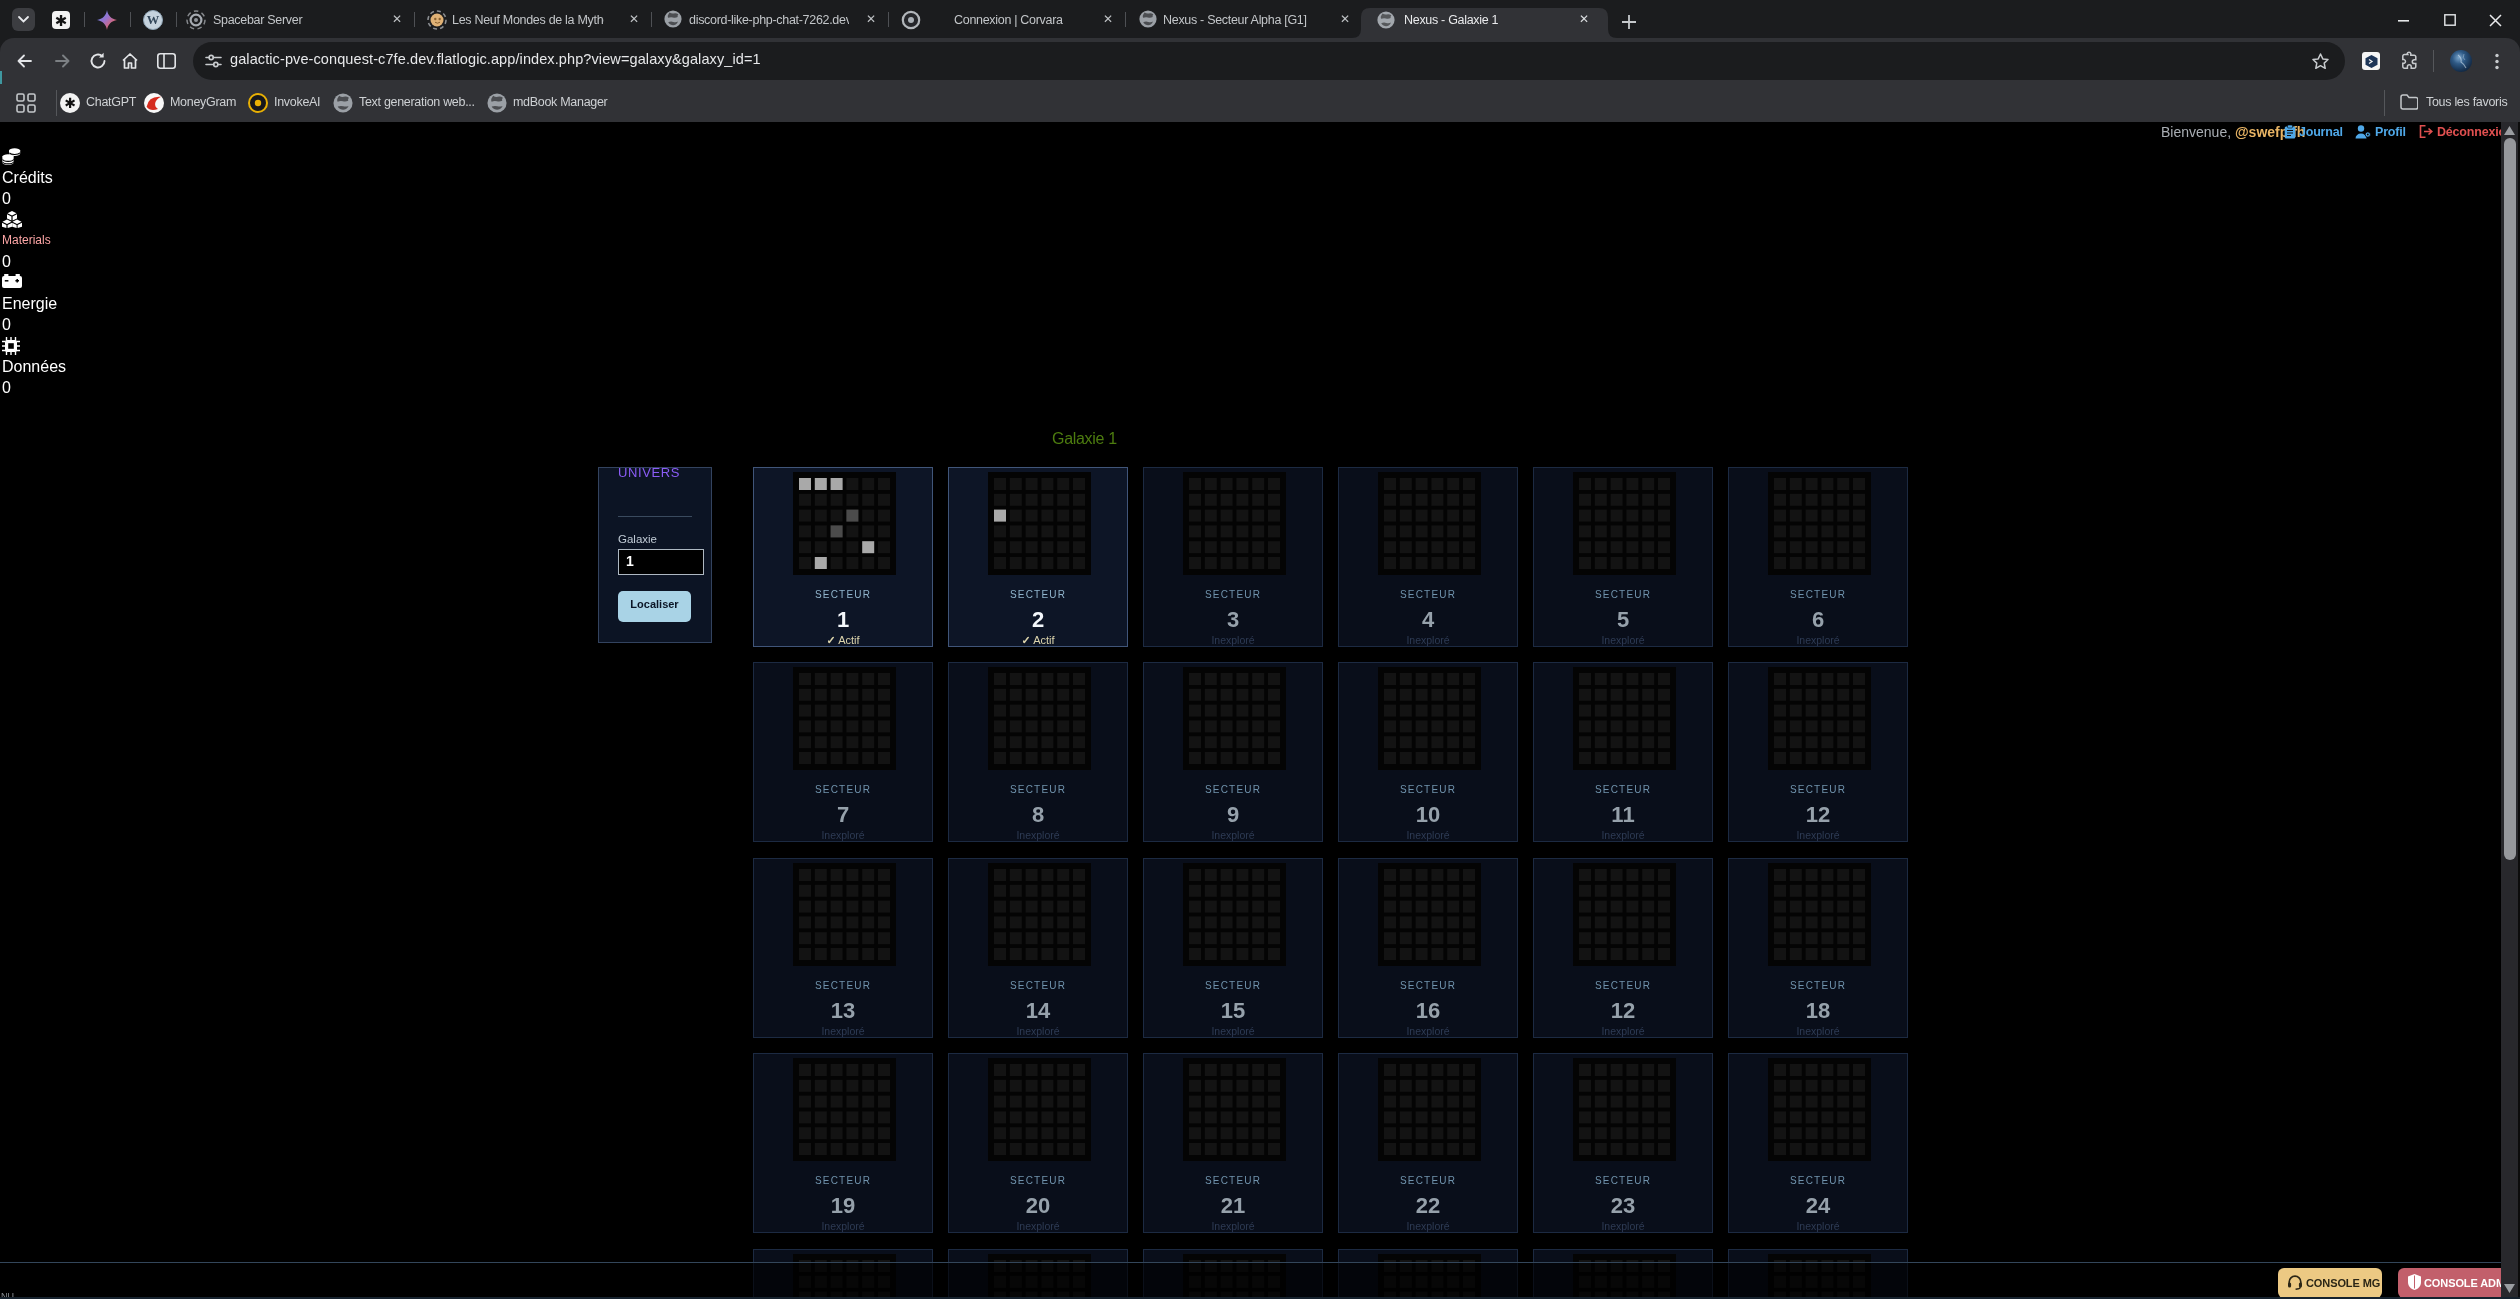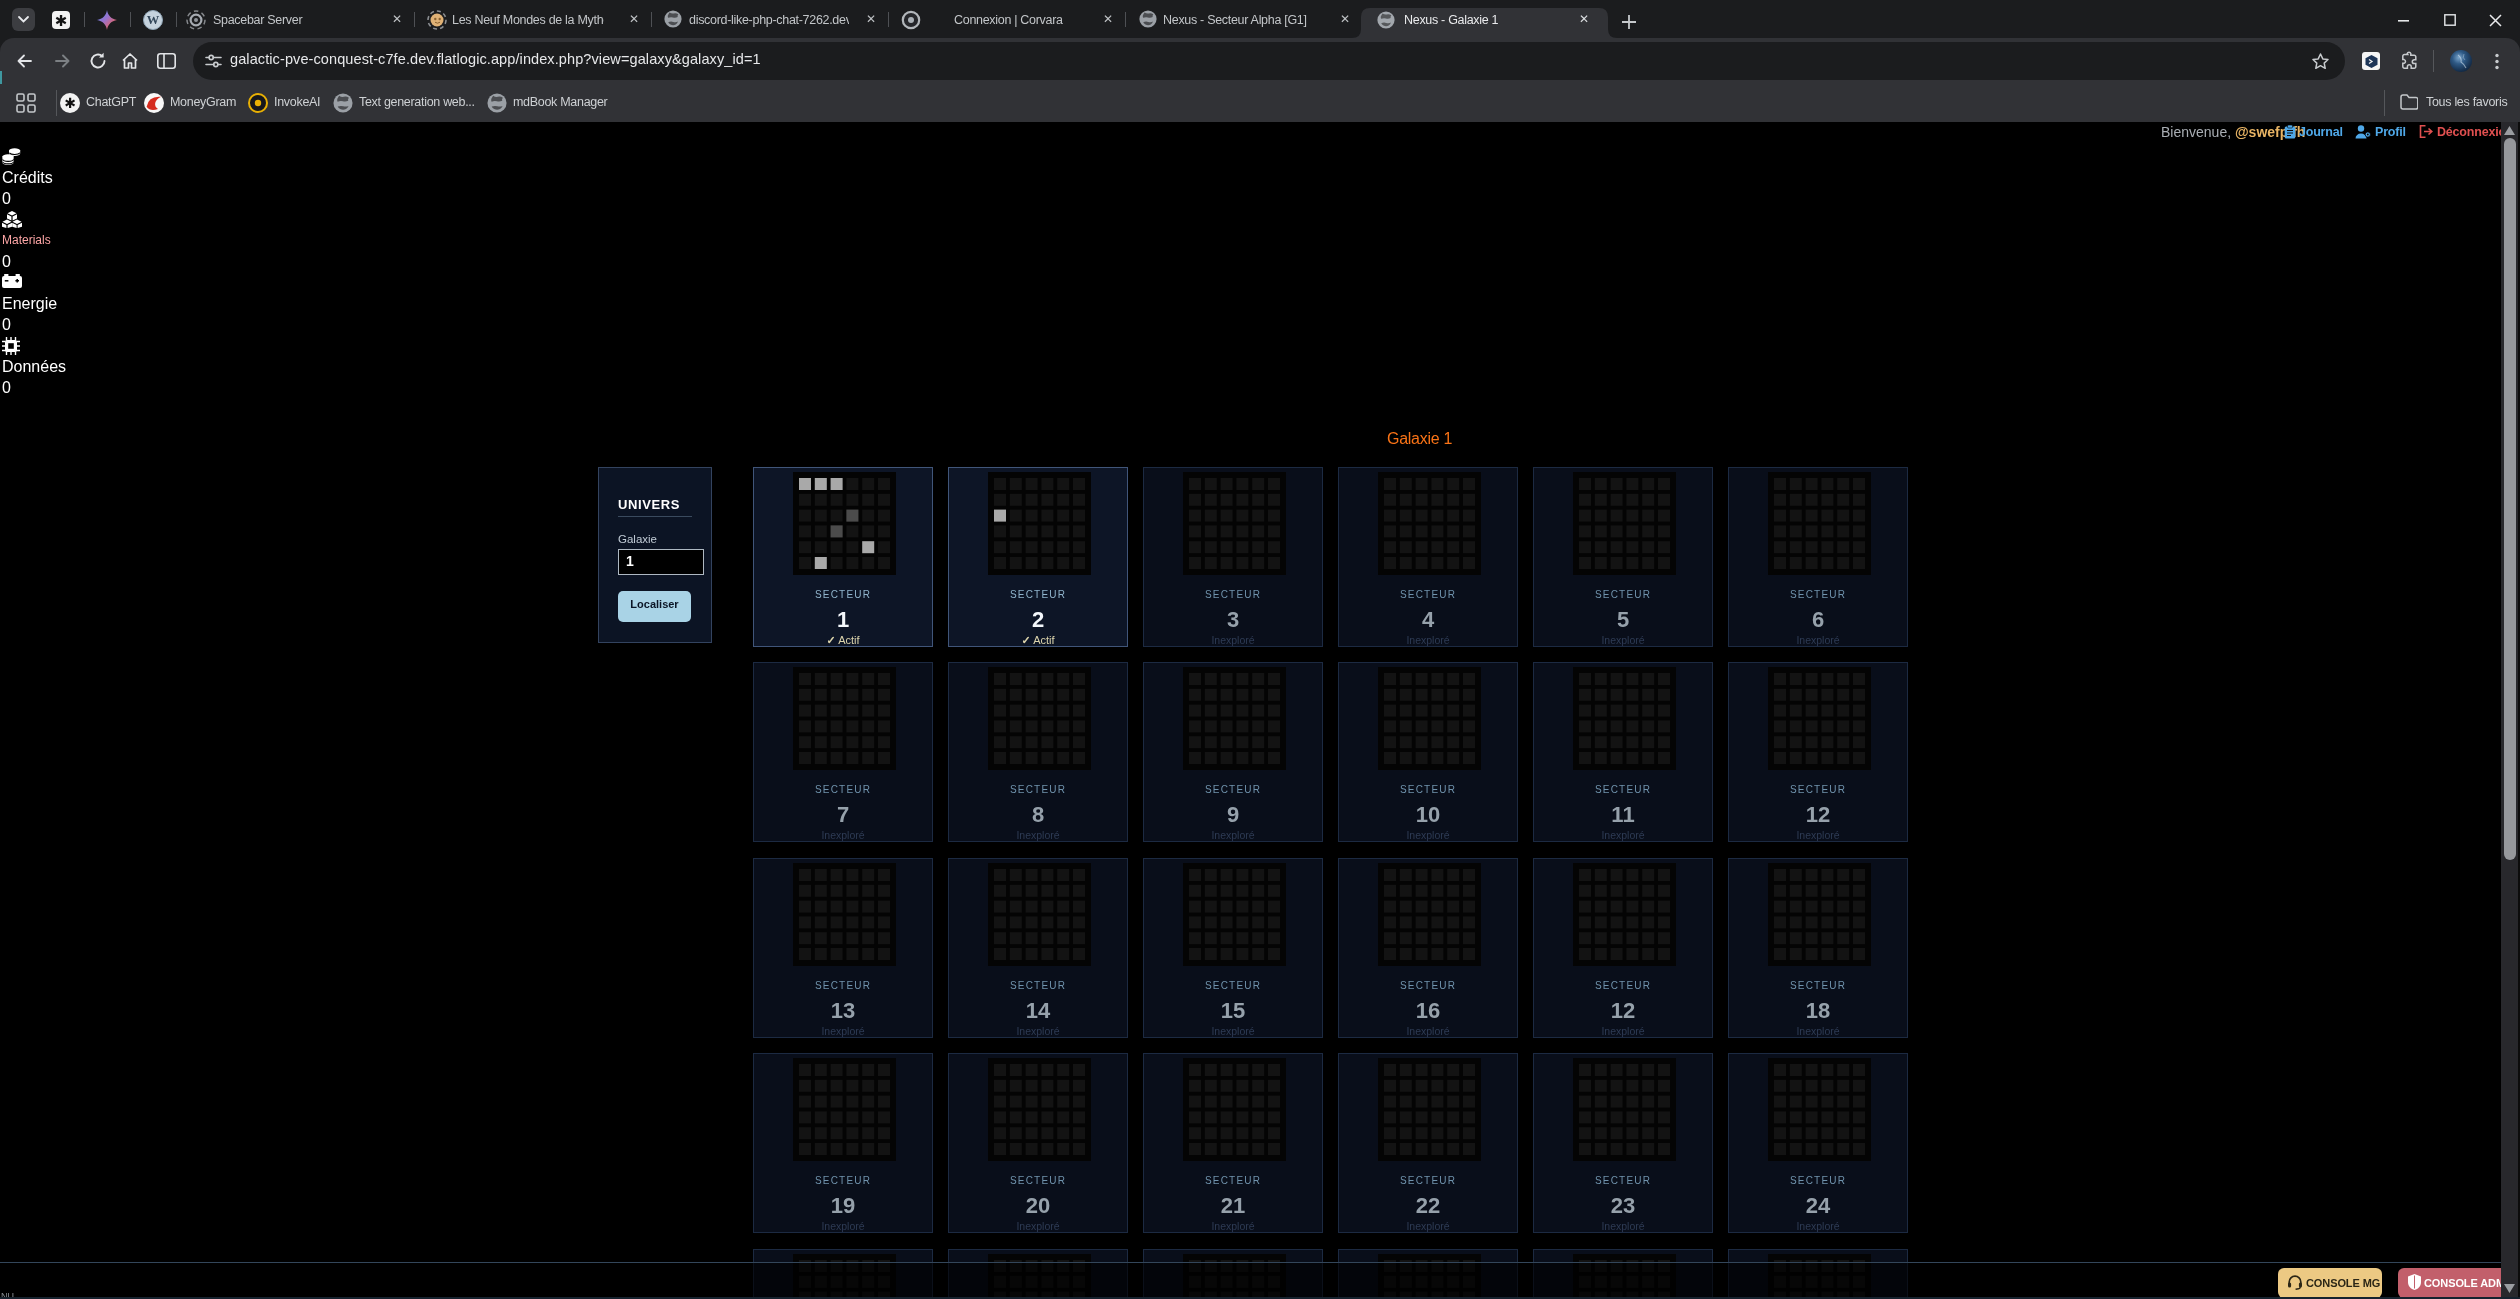--- a/index.html
+++ b/index.html
@@ -270,23 +270,23 @@
 <div class="abs" style="left:2px;top:314px;height:21px;line-height:21px;font-size:16px;color:#fff">0</div>
 <div class="abs" style="left:2px;top:337px"><svg width="18" height="18" viewBox="0 0 18 18">
         <g stroke="#fff" stroke-width="1.4">
           <path d="M4.5 0 v3 M9 0 v3 M13.5 0 v3 M4.5 15 v3 M9 15 v3 M13.5 15 v3 M0 4.5 h3 M0 9 h3 M0 13.5 h3 M15 4.5 h3 M15 9 h3 M15 13.5 h3"></path>
         </g>
         <rect x="3" y="3" width="12" height="12" rx="1.5" fill="#fff"></rect>
         <rect x="6.2" y="6.2" width="5.6" height="5.6" fill="#000"></rect>
       </svg></div>
 <div class="abs" style="left:2px;top:356px;height:21px;line-height:21px;font-size:16px;color:#fff">Données</div>
 <div class="abs" style="left:2px;top:377px;height:21px;line-height:21px;font-size:16px;color:#fff">0</div>
-<div class="abs" style="left:1052px;top:430px;width:400px;text-align:right;font-size:16px;letter-spacing:-0.3px;color:#f97316">Galaxie 1</div>
+<div class="abs" style="left:1052px;top:430px;width:400px;text-align:left;font-size:16px;letter-spacing:-0.3px;color:#4d7c0f">Galaxie 1</div>
 <div class="abs" style="left:598px;top:467px;width:114px;height:176px;background:#0c1424;border:1px solid #33435f"></div>
-<div class="abs" style="left:618px;top:497px;font-size:13px;font-weight:bold;letter-spacing:0.6px;color:#ffffff">UNIVERS</div>
+<div class="abs" style="left:618px;top:465px;font-size:13px;font-weight:normal;letter-spacing:0.6px;color:#8b5cf6">UNIVERS</div>
 <div class="abs" style="left:618px;top:516px;width:74px;height:1px;background:#3a4a5e"></div>
 <div class="abs" style="left:618px;top:533px;font-size:11.5px;color:#c2ccd6">Galaxie</div>
 <div class="abs" style="left:618px;top:549px;width:86px;height:26px;background:#000;border:1px solid #aeb8c2"></div>
 <div class="abs" style="left:626px;top:553px;font-size:14px;font-weight:bold;color:#fff">1</div>
 <div class="abs" style="left:618px;top:591px;width:73px;height:31px;border-radius:5px;background:#a9d3e6"></div>
 <div class="abs" style="left:618px;top:598px;width:73px;text-align:center;font-size:11px;font-weight:bold;color:#0b1526">Localiser</div>
 <svg width="0" height="0" style="position:absolute">
       <defs>
         <g id="mg">
           <rect width="103" height="103" fill="#040404"></rect>

